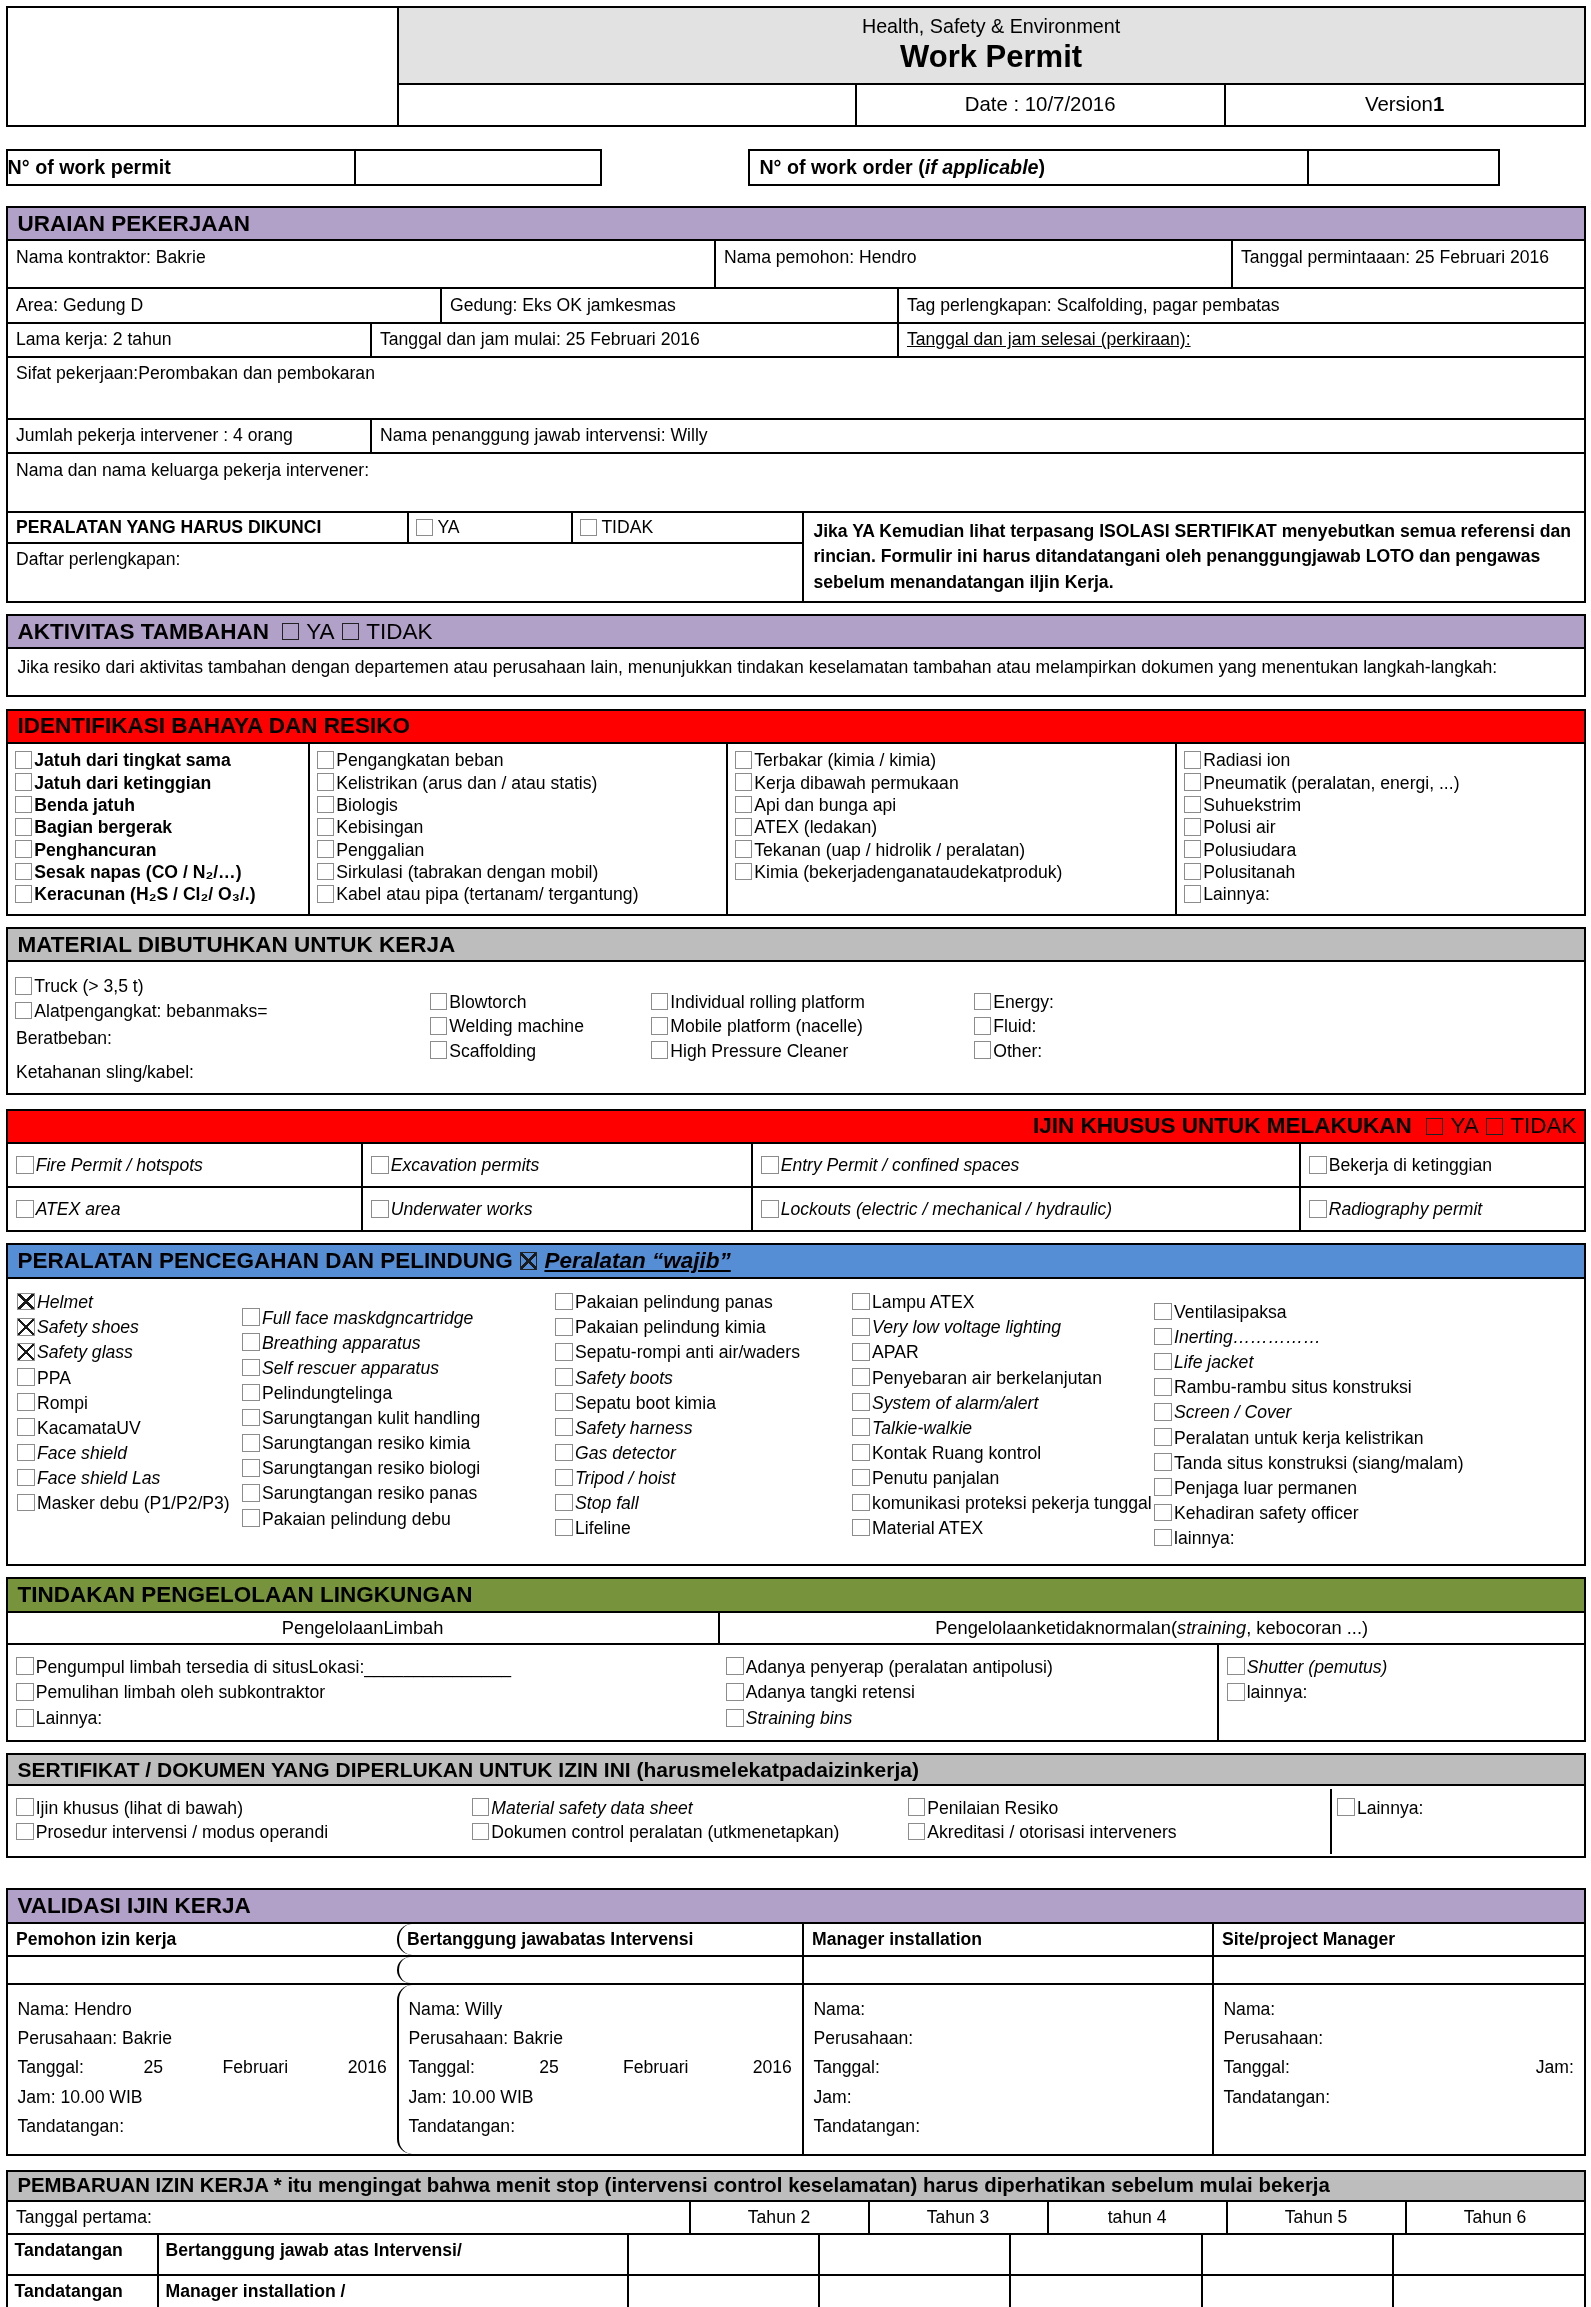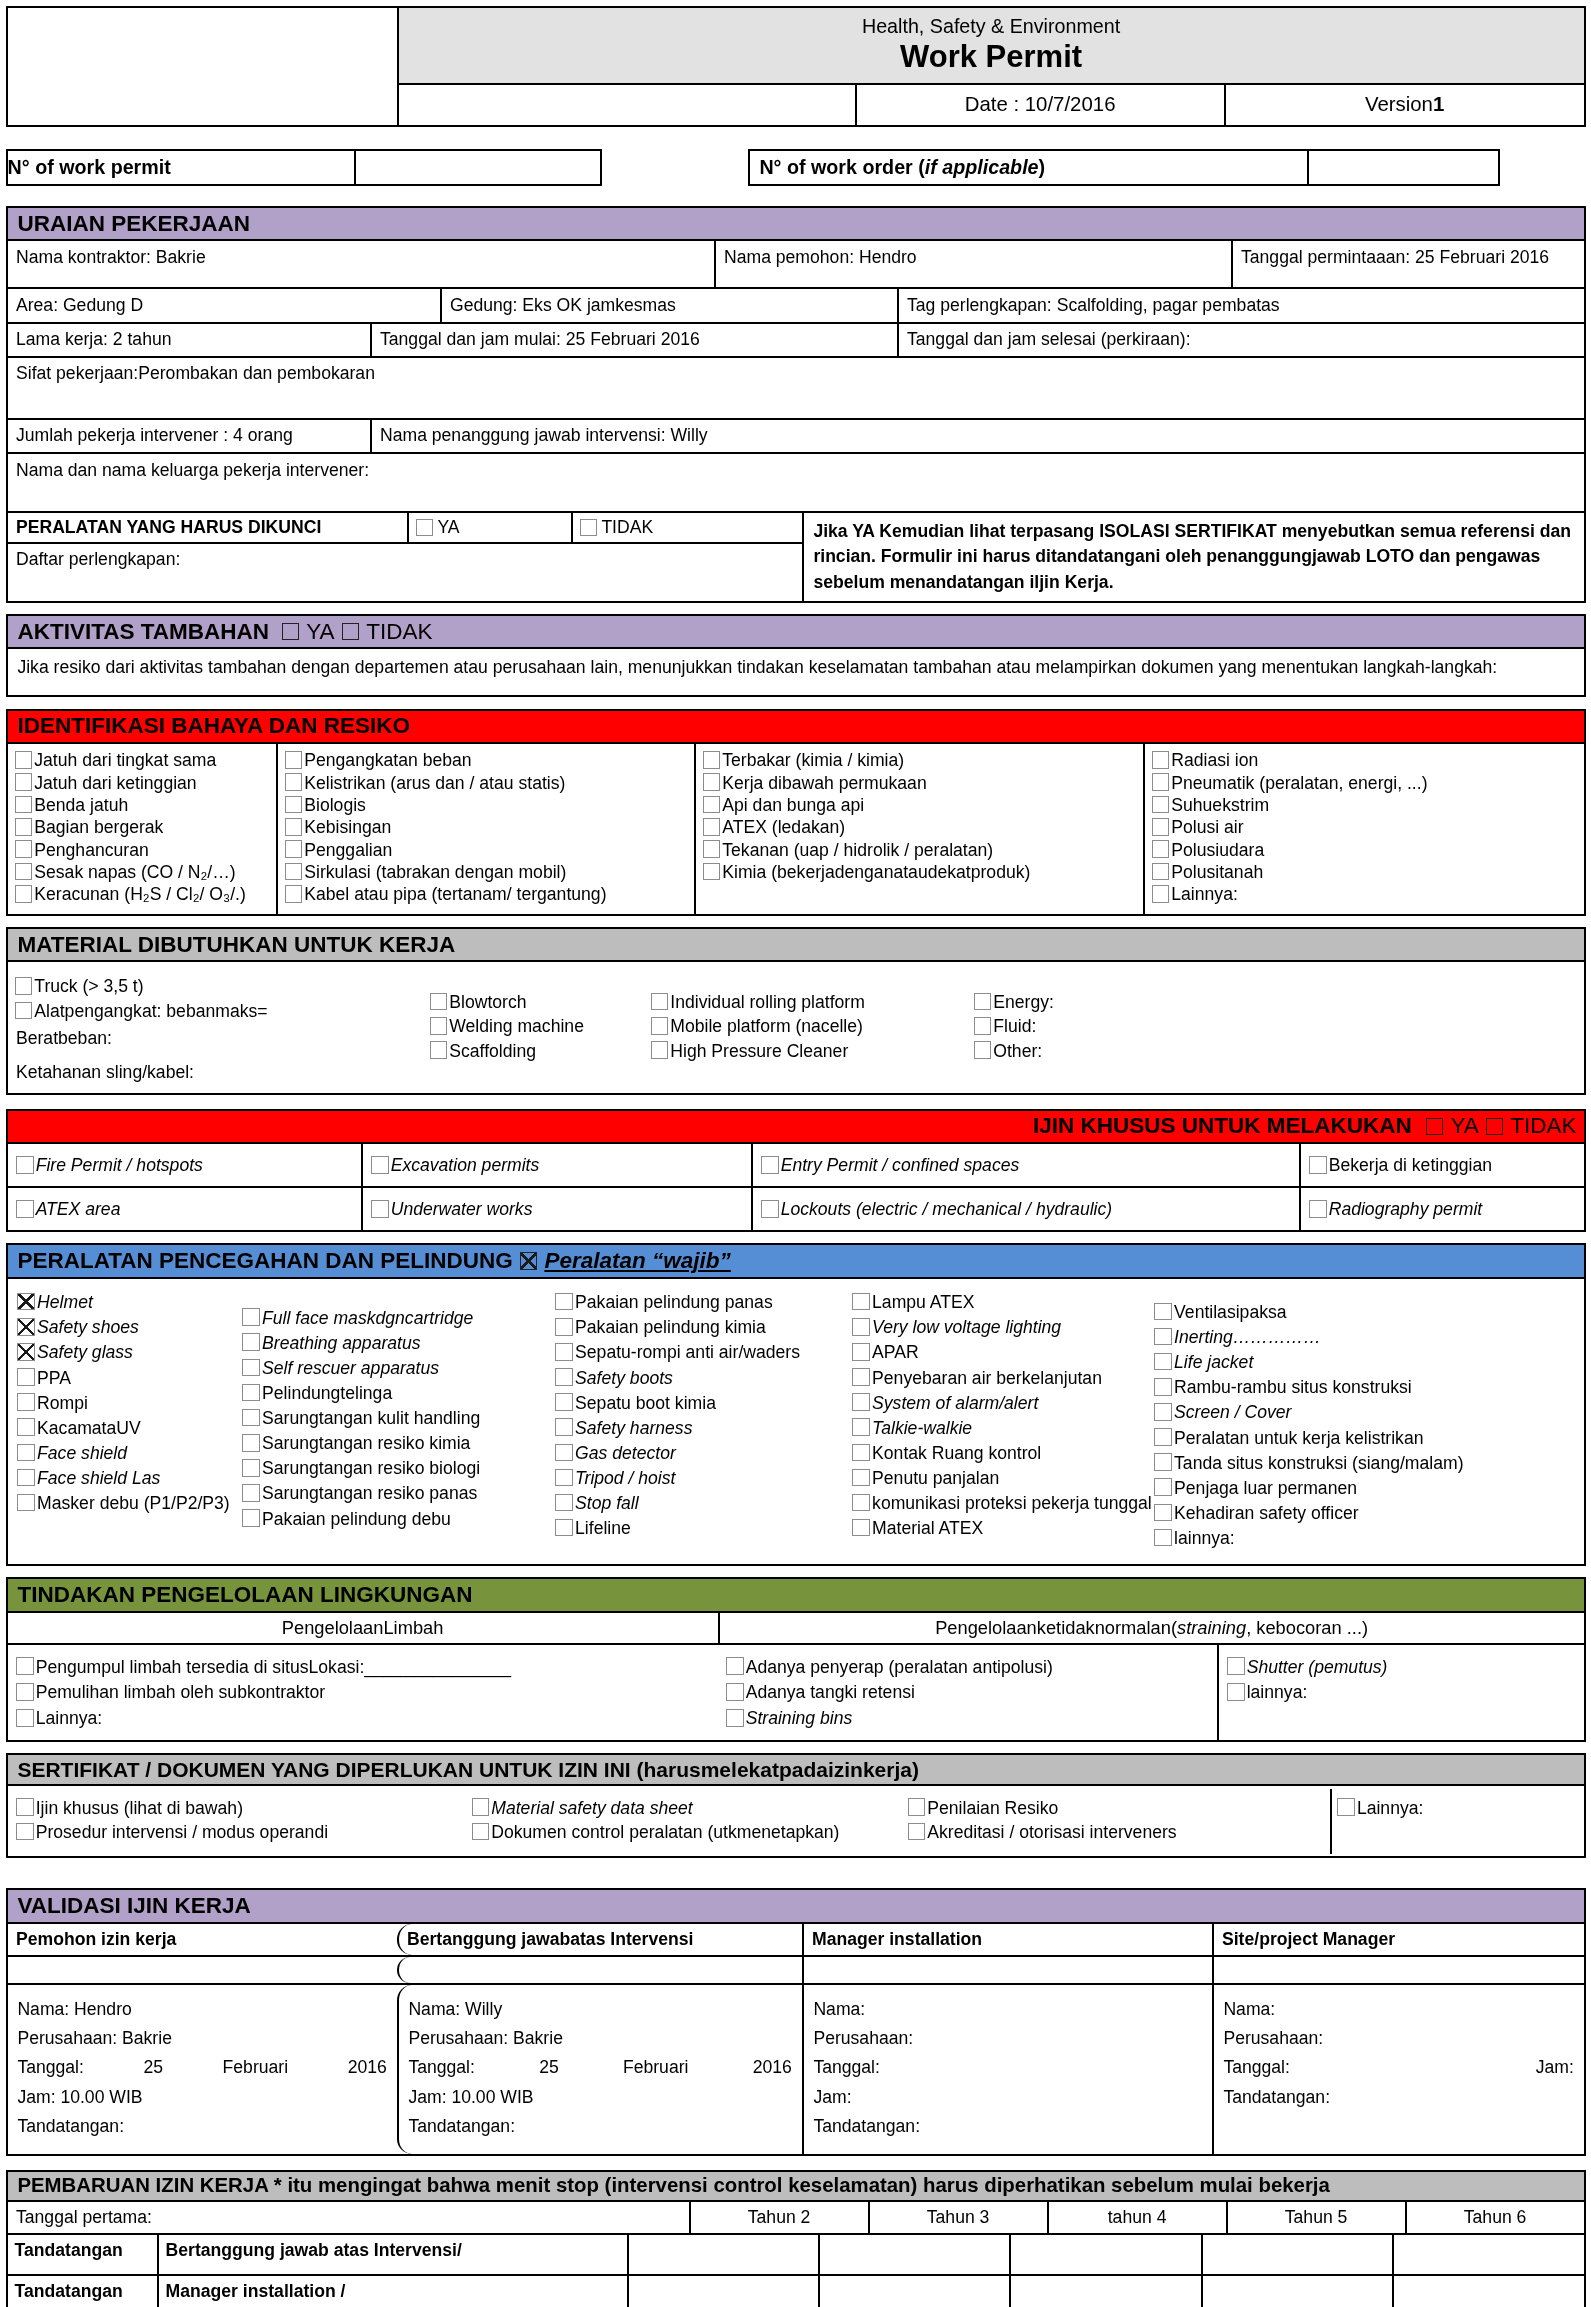--- a/index.html
+++ b/index.html
@@ -62,21 +62,21 @@
   .lock-tidak { flex:1; }
   .lock-opt { border-left:2.1px solid #000; padding:4.2px 7px; display:flex; gap:4.2px; align-items:center; }
   .lock-daftar { flex:1; padding:4.2px 8.4px; }
   .lock-note { flex:1; border-left:2.1px solid #000; font-weight:bold; padding:5.6px 9.8px; line-height:1.45; }
   
   .akt-text { padding:5.6px 9.8px; text-align:justify; line-height:1.45; min-height:46px; }
   
   .cols { display:flex; }
   .bah-c { padding:4.2px 5.6px 7px 7px; }
   .bah-c .ci { margin:2.1px 0; }
-  .bah-c1 { width:268px; }
+  .bah-c1 { width:300px;font-weight:bold; }
   .bah-c2 { width:418px; }
   .bah-c3 { width:449px; }
   .bah-c4 { flex:1; }
   
   .mat-wrap { display:flex; padding:9.8px 7px; min-height:105px; }
   .mat-c1 { width:380px; padding-top:15.5px; }
   .mat-c2 { width:415px; }
   .mat-c3 { width:221px; padding-top:15.5px; }
   .mat-c4 { width:323px; padding-top:15.5px; }
   .mat-c5 { flex:1; padding-top:15.5px; }
@@ -182,21 +182,21 @@
       <div class="fcell bl" style="flex:1;">Tanggal permintaaan: 25 Februari 2016</div>
     </div>
     <div class="frow u-r2">
       <div class="fcell" style="width:432px;">Area: Gedung D</div>
       <div class="fcell bl" style="width:457px;">Gedung: Eks OK jamkesmas</div>
       <div class="fcell bl" style="flex:1;">Tag perlengkapan: Scalfolding, pagar pembatas</div>
     </div>
     <div class="frow u-r3">
       <div class="fcell" style="width:362px;">Lama kerja: 2 tahun</div>
       <div class="fcell bl" style="width:527px;">Tanggal dan jam mulai: 25 Februari 2016</div>
-      <div class="fcell bl" style="flex:1;">Tanggal dan jam selesai (perkiraan):</div>
+      <div class="fcell bl" style="flex:1;text-decoration:underline;">Tanggal dan jam selesai (perkiraan):</div>
     </div>
     <div class="frow u-sifat">
       <div class="fcell" style="flex:1;">Sifat pekerjaan:Perombakan dan pembokaran</div>
     </div>
     <div class="frow u-r5">
       <div class="fcell" style="width:362px;">Jumlah pekerja intervener : 4 orang</div>
       <div class="fcell bl" style="flex:1;">Nama penanggung jawab intervensi: Willy</div>
     </div>
     <div class="frow u-kel">
       <div class="fcell" style="flex:1;">Nama dan nama keluarga pekerja intervener:</div>

